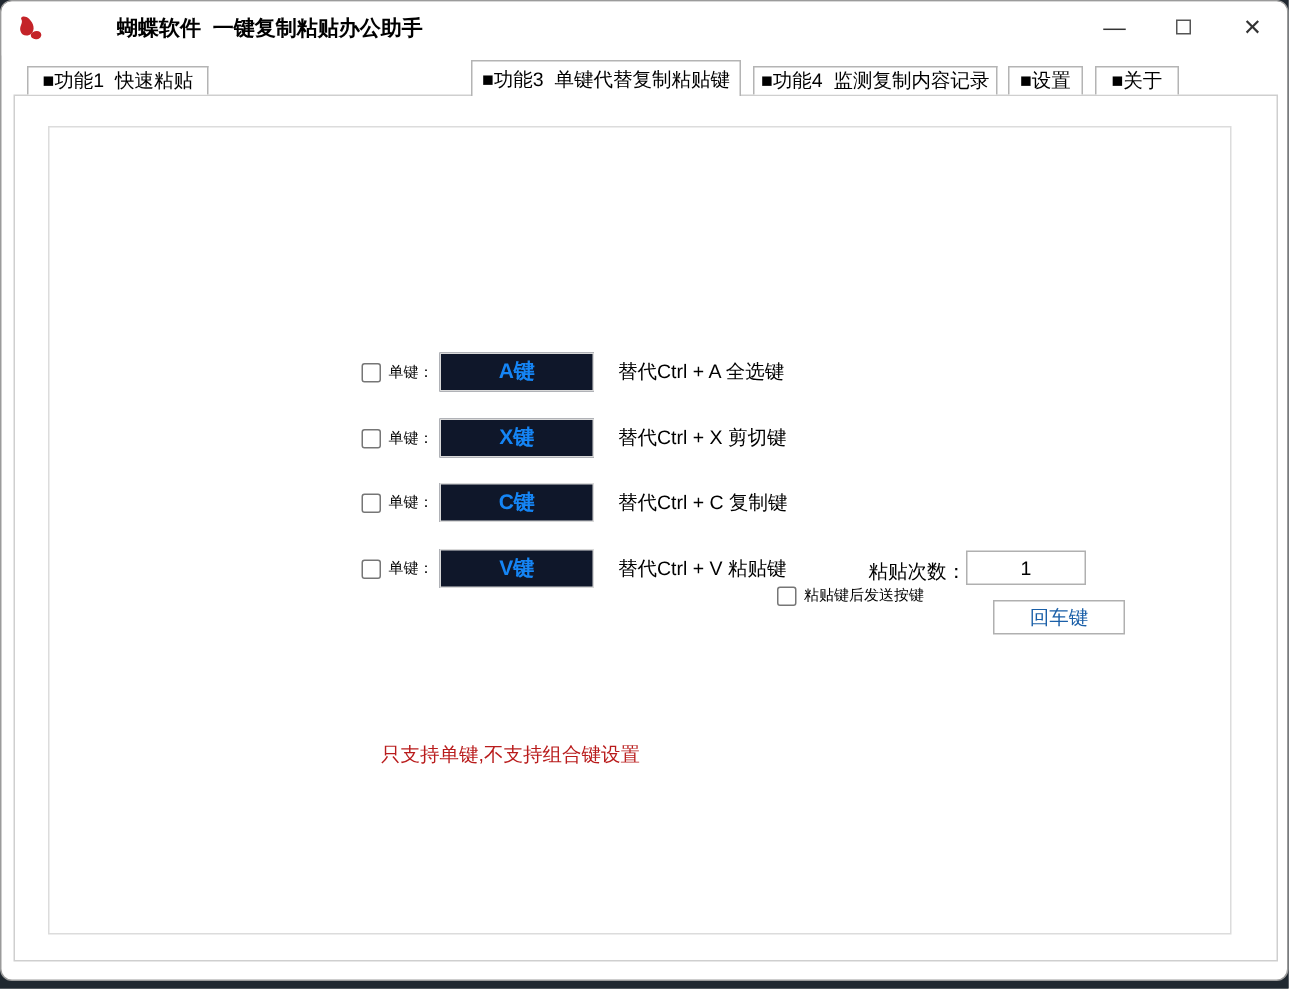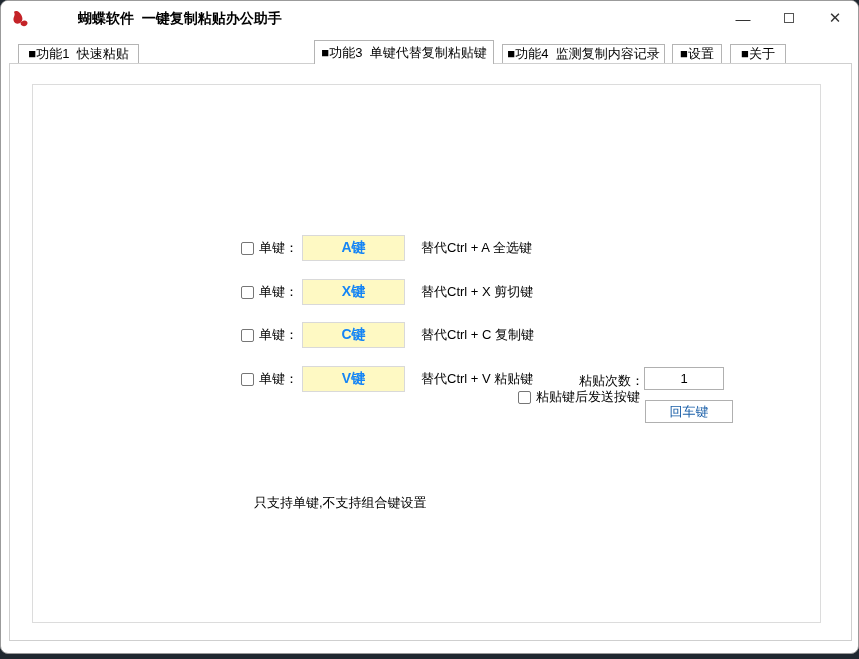--- a/index.html
+++ b/index.html
@@ -73,55 +73,55 @@
     position: absolute; left: 240px; height: 26px;
     display: flex; align-items: center;
     z-index: 5;
     white-space: pre;
   }
   .checkbox {
     width: 13px; height: 13px;
     border: 1px solid #767676; border-radius: 2px;
     background: #fff; flex: 0 0 auto;
   }
-  .row-label { font-size: 13px; color: #000; margin-left: 5px; white-space: pre; }
+  .row-label { font-size: 10px; color: #000; margin-left: 5px; white-space: pre; }
   .key-button {
     margin-left: 4px;
     width: 103px; height: 26px;
-    background: #fef9c3; border: 1px solid #d9d9d9;
+    background: #0f172a; border: 1px solid #d9d9d9;
     display: flex; align-items: center; justify-content: center;
     font-size: 14px; font-weight: bold; color: #1585f5;
   }
   .row-desc { font-size: 13px; color: #000; margin-left: 16px; white-space: pre; }
   .abs-label {
     position: absolute; font-size: 13px; color: #000; z-index: 5; white-space: pre;
   }
   .count-input {
     position: absolute; left: 643px; top: 366px;
     width: 80px; height: 23px;
     border: 1px solid #b0b0b0; background: #fff;
     text-align: center; font-size: 13px; color: #000;
     font-family: "Liberation Sans", sans-serif;
     z-index: 5;
   }
   .send-row {
     position: absolute; left: 517px; top: 384px; height: 24px;
     display: flex; align-items: center; z-index: 5; white-space: pre;
   }
   .enter-button {
-    position: absolute; left: 644px; top: 399px;
+    position: absolute; left: 661px; top: 399px;
     width: 88px; height: 23px;
     background: #fff; border: 1px solid #b0b0b0;
     display: flex; align-items: center; justify-content: center;
     font-size: 13px; color: #1a5fa8;
     z-index: 6;
   }
   .note {
     position: absolute; left: 253px; top: 493px;
-    font-size: 13px; color: #000000; z-index: 5; white-space: pre;
+    font-size: 13px; color: #b91c1c; z-index: 5; white-space: pre;
   }
 </style>
 </head>
 <body>
 
 <div class="window">
 
   <div class="titlebar">
     <svg class="app-icon" viewBox="0 0 24 22">
       <path d="M4 4 C2 1 7 0 10 3 C14 7 15 12 12 15 C9 18 4 17 3 13 C2 9 5 7 4 4 Z" fill="#c42328"></path>

